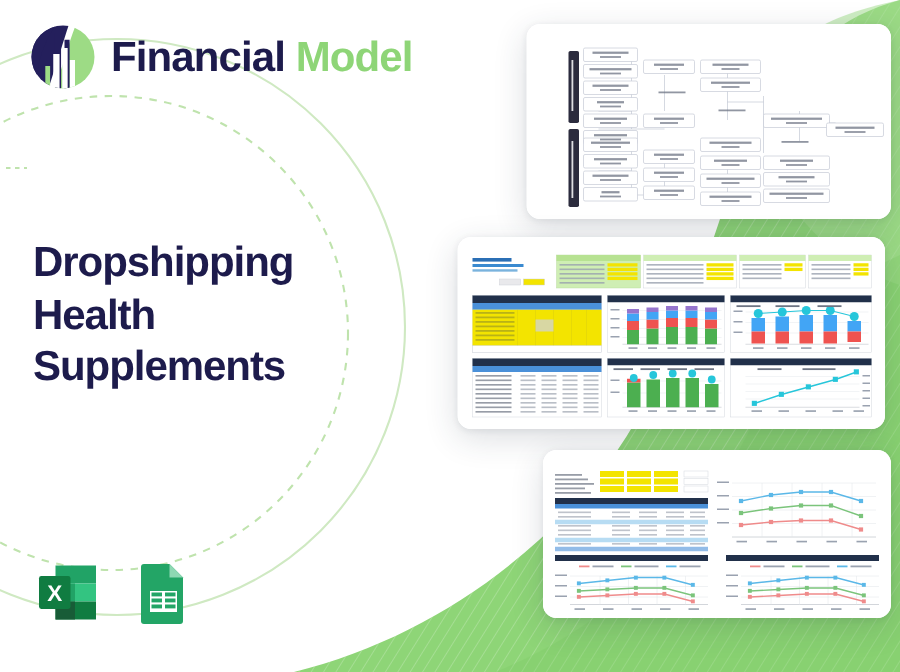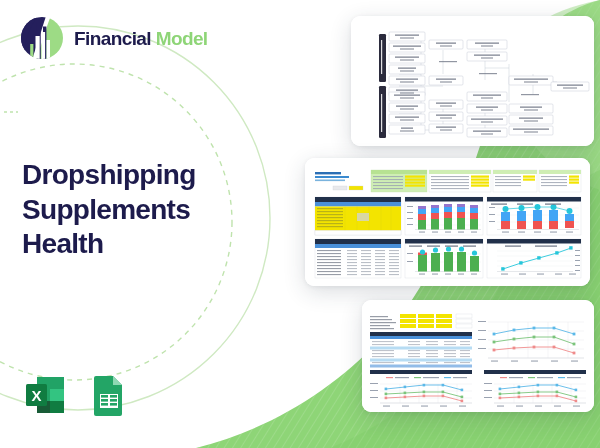--- a/index.html
+++ b/index.html
@@ -19,21 +19,21 @@
   
   .bg-layer { position: absolute; inset: 0; overflow: hidden; pointer-events: none; }
 
   
   .logo-wrap {
     position: absolute; left: 20px; top: 16px;
     display: flex; align-items: center; gap: 10px;
   }
   .logo-mark { width: 44px; height: 44px; flex: 0 0 44px; }
   .logo-text {
-    font-size: 19px; font-weight: bold; letter-spacing: -0.6px;
+    font-size: 28px; font-weight: bold; letter-spacing: -0.6px;
     white-space: nowrap; line-height: 1;
   }
   .logo-text .w1 { color: #1d1b4c; }
   .logo-text .w2 { color: #8ed577; position: relative; }
 
   
   .headline {
     position: absolute; left: 22px; top: 158px;
     width: 270px;
     color: #1d1b4c;
@@ -130,22 +130,22 @@
         <circle cx="22" cy="22" r="20.2" fill="none" stroke="#ffffff" stroke-width="0"></circle>
       </g>
     </svg>
     <div class="logo-text">
       <span class="w1">Financial</span><span>&nbsp;</span><span class="w2">Model</span>
     </div>
   </div>
 
   <h1 class="headline">
     <span>Dropshipping</span>
+    <span>Health</span>
     <span>Supplements</span>
-    <span>Health</span>
   </h1>
 
   <div class="app-icons">
     <svg class="app-icon" viewBox="0 0 46 46">
       <rect x="15" y="5" width="27" height="12" fill="#21a366"></rect>
       <rect x="15" y="17" width="27" height="12" fill="#33c481"></rect>
       <rect x="15" y="29" width="27" height="12" fill="#107c41"></rect>
       <rect x="15" y="17" width="13" height="12" fill="#21a366"></rect>
       <rect x="15" y="29" width="13" height="12" fill="#185c37"></rect>
       <rect x="4" y="12" width="21" height="22" rx="1.6" fill="#107c41"></rect>

